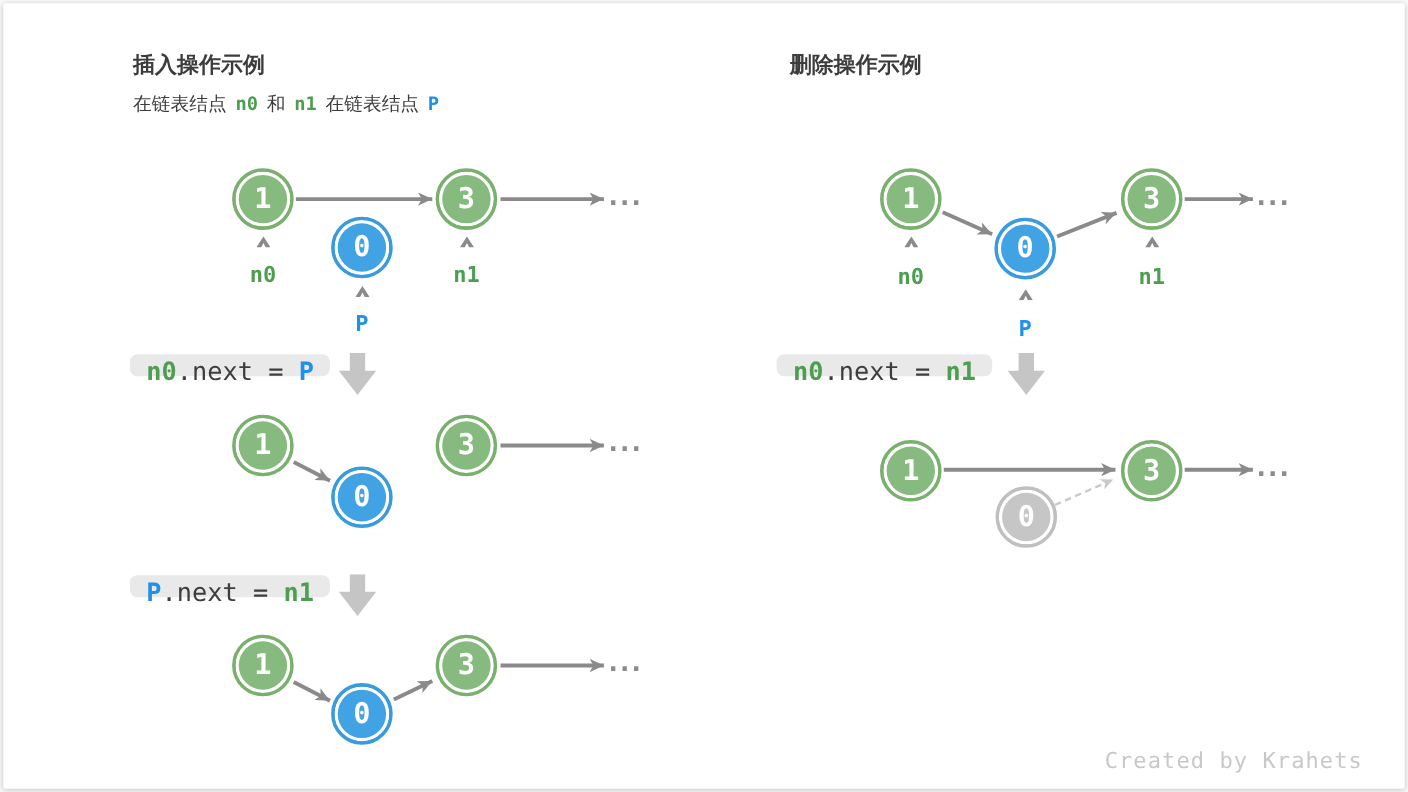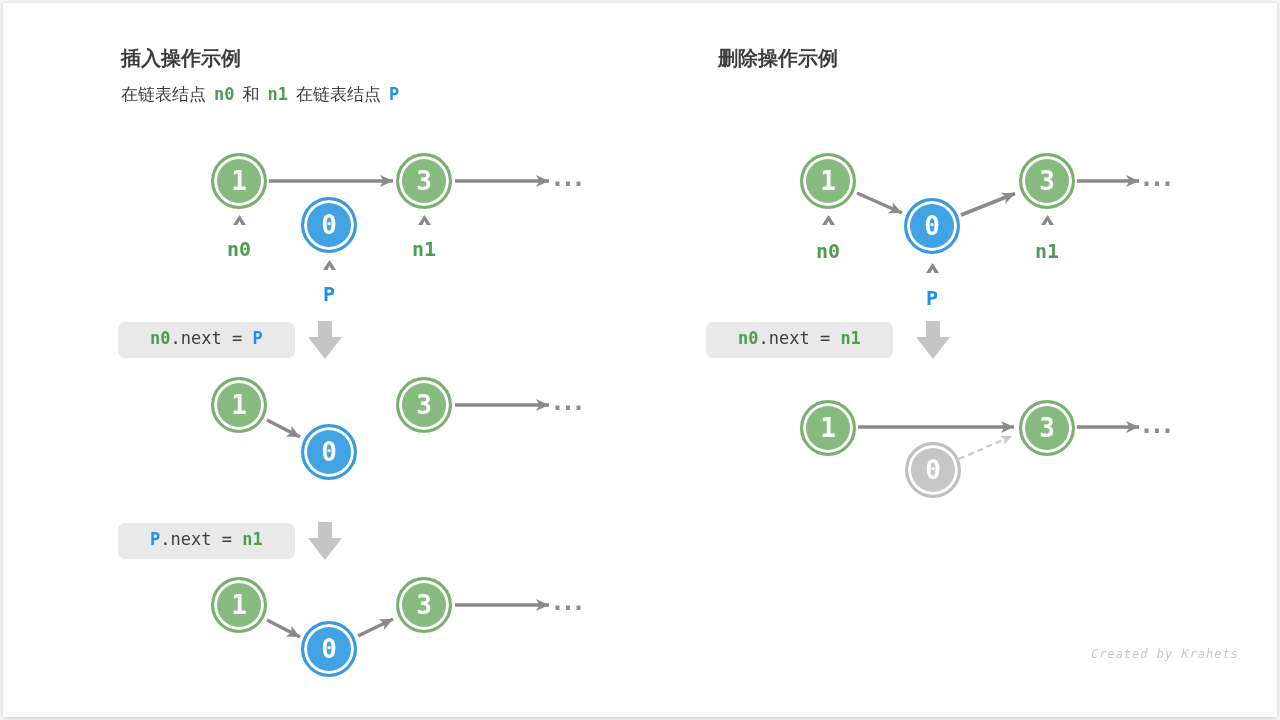--- a/index.html
+++ b/index.html
@@ -17,32 +17,32 @@
     box-shadow:inset 0 0 0 3px #fff;
     font-family:"DejaVu Sans Mono","Liberation Mono",monospace;font-weight:700;
     font-size:26px;color:#fff;}
   .node.green{background:var(--green-fill,#86ba7e);border:3px solid var(--green-border,#7ab06e);}
   .node.blue{background:var(--blue-fill,#41a2e4);border:3px solid var(--blue-border,#399bde);}
   .node.gray{background:var(--gray-fill,#c6c6c6);border:3px solid var(--gray-border,#bfbfbf);}
   .caret{position:absolute;}
   .caret polygon{fill:var(--arrow,#8a8a8a);}
   .ref{position:absolute;transform:translateX(-50%);
     font-family:"DejaVu Sans Mono","Liberation Mono",monospace;font-weight:700;font-size:20px;}
-  .code-box{position:absolute;height:36px;line-height:33px;padding:0 32px;border-radius:7px;
+  .code-box{position:absolute;height:20px;line-height:33px;padding:0 15px;border-radius:7px;
     background:var(--code-bg,#e9e9e9);white-space:pre;
-    font-family:"DejaVu Sans Mono","Liberation Mono",monospace;font-size:17px;
+    font-family:"DejaVu Sans Mono","Liberation Mono",monospace;font-size:23px;
     color:var(--code-ink,#3d3d3d);}
   .blockarrow{position:absolute;}
   .blockarrow path{fill:var(--block-arrow,#c5c5c5);}
   .dots{position:absolute;transform:translateX(-50%);line-height:1;
     font-family:"DejaVu Sans Mono","Liberation Mono",monospace;font-weight:700;
     font-size:24px;letter-spacing:-4px;color:var(--dots,#8c8c8c);}
-  .footer{position:absolute;right:38px;top:644px;
-    font-family:"DejaVu Sans Mono","Liberation Mono",monospace;font-size:12px;
-    letter-spacing:1px;color:var(--footer-text,#c8c8c8);font-style:italic;}
+  .footer{position:absolute;right:38px;top:676px;
+    font-family:"DejaVu Sans Mono","Liberation Mono",monospace;font-size:20px;
+    letter-spacing:1px;color:var(--footer-text,#c8c8c8);}
   .overlay{position:absolute;left:0;top:0;width:1274px;height:714px;pointer-events:none;}
   .overlay line{stroke:var(--arrow,#8a8a8a);stroke-width:3.5;}
   .overlay line.dash{stroke:var(--light-arrow,#cacaca);stroke-width:2.2;stroke-dasharray:6 4;}
 </style>
 </head>
 <body>
 
 <div class="card">
 
   <svg class="overlay">

